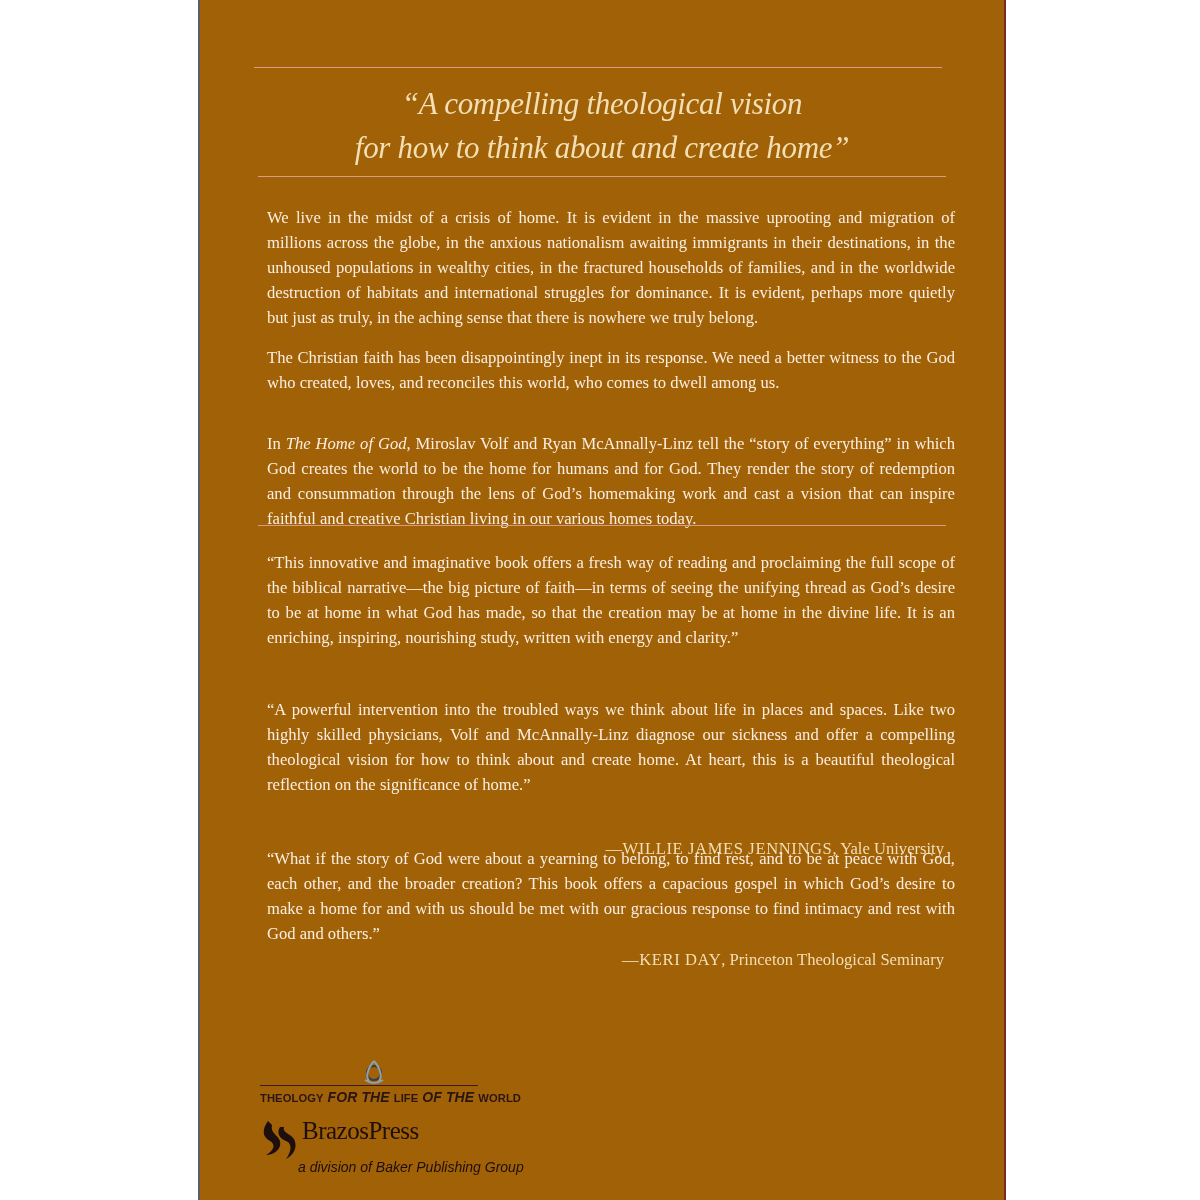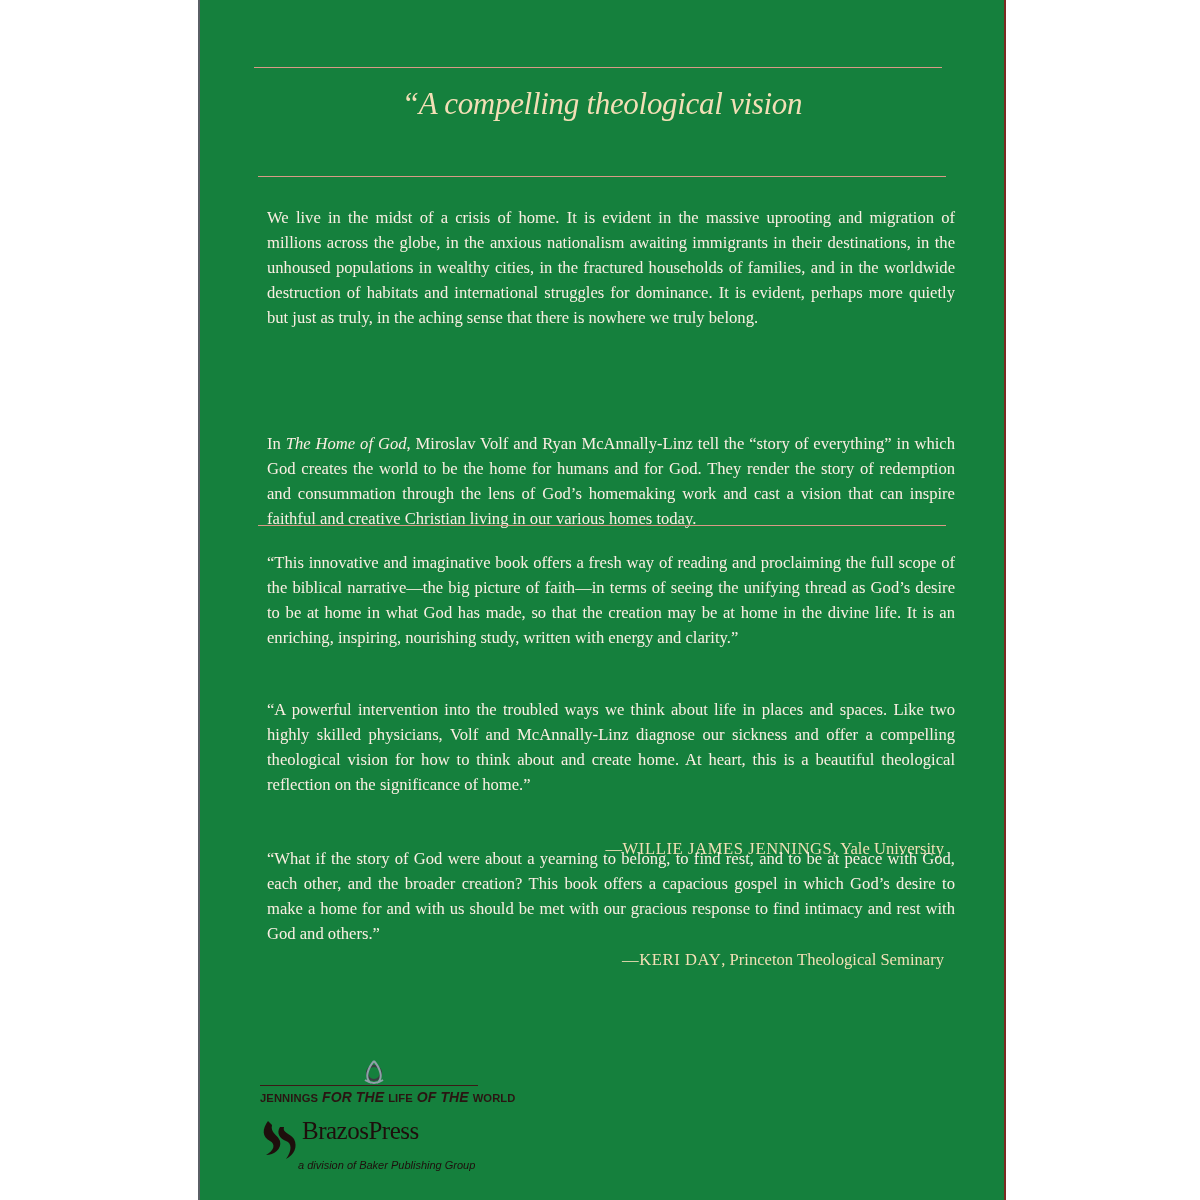--- a/index.html
+++ b/index.html
@@ -1,66 +1,68 @@
 <!DOCTYPE html>
 <html><head>
 <meta charset="utf-8">
 <style>
   html, body { margin:0; padding:0; }
   body { width:1200px; height:1200px; background:#ffffff; position:relative; overflow:hidden; font-family:"Liberation Serif","DejaVu Serif",serif; }
-  .cover { position:absolute; left:198px; top:0; width:808px; height:1200px; background:#15803d; border-left:2px solid #5a5f66; border-right:2px solid #7a2a22; box-sizing:border-box; }
+  .cover { position:absolute; left:198px; top:0; width:808px; height:1200px; background:#a16207; border-left:2px solid #5a5f66; border-right:2px solid #7a2a22; box-sizing:border-box; }
   .rule { position:absolute; height:1px; background:#d99a86; }
   .headline { position:absolute; left:0; width:100%; text-align:center; color:#f3dfb6; font-style:italic; font-size:31px; line-height:44px; top:82px; letter-spacing:-0.3px; }
   .para { position:absolute; left:60px; width:688px; color:#fbeee2; font-size:16.6px; line-height:25px; text-align:justify; margin:7px; }
   .para i { }
   .attr { position:absolute; right:60px; color:#f3dfb6; font-size:16.6px; text-align:right; }
   .attr .name { letter-spacing:0.6px; }
   .series { position:absolute; left:60px; top:1058px; width:218px; }
   .series .logo { position:absolute; left:100px; top:0; width:28px; height:28px; }
   .series .line { position:absolute; left:0; top:27px; width:218px; height:1px; background:#3a1a16; }
   .series .txt { position:absolute; left:0; top:31px; width:218px; font-family:"Liberation Sans",sans-serif; font-weight:bold; color:#2a1512; font-size:11.2px; white-space:nowrap; letter-spacing:0.1px; }
   .series .txt small { font-size:14px;font-style:italic; }
   .pub { position:absolute; left:60px; top:1115px; }
   .pub .mark { position:absolute; left:0; top:4px; width:38px; height:46px; }
   .pub .brand { position:absolute; left:42px; top:2px; color:#1e0e0c; font-size:25px; white-space:nowrap; letter-spacing:-0.5px; }
-  .pub .sub { position:absolute; left:38px; top:44px; color:#1e0e0c; font-family:"Liberation Sans",sans-serif; font-style:italic; font-size:11px; white-space:nowrap; }
+  .pub .sub { position:absolute; left:38px; top:44px; color:#1e0e0c; font-family:"Liberation Sans",sans-serif; font-style:italic; font-size:14px; white-space:nowrap; }
 </style>
 </head>
 <body>
 
 <div class="cover">
 
   <div class="rule" style="left:54px; width:688px; top:67px;"></div>
 
   <div class="headline">
     <div>“A compelling theological vision</div>
+    <div>for how to think about and create home”</div>
   </div>
 
   <div class="rule" style="left:58px; width:688px; top:176px;"></div>
 
   <p class="para" style="top:198px;">We live in the midst of a crisis of home. It is evident in the massive uprooting and migration of millions across the globe, in the anxious nationalism awaiting immigrants in their destinations, in the unhoused populations in wealthy cities, in the fractured households of families, and in the worldwide destruction of habitats and international struggles for dominance. It is evident, perhaps more quietly but just as truly, in the aching sense that there is nowhere we truly belong.</p>
+  <p class="para" style="top:338px;">The Christian faith has been disappointingly inept in its response. We need a better witness to the God who created, loves, and reconciles this world, who comes to dwell among us.</p>
   <p class="para" style="top:424px;"><span>In </span><i>The Home of God</i><span>, Miroslav Volf and Ryan McAnnally-Linz tell the “story of everything” in which God creates the world to be the home for humans and for God. They render the story of redemption and consummation through the lens of God’s homemaking work and cast a vision that can inspire faithful and creative Christian living in our various homes today.</span></p>
 
   <div class="rule" style="left:58px; width:688px; top:525px;"></div>
 
   <p class="para" style="top:543px;">“This innovative and imaginative book offers a fresh way of reading and proclaiming the full scope of the biblical narrative—the big picture of faith—in terms of seeing the unifying thread as God’s desire to be at home in what God has made, so that the creation may be at home in the divine life. It is an enriching, inspiring, nourishing study, written with energy and clarity.”</p>
 
   <p class="para" style="top:690px;">“A powerful intervention into the troubled ways we think about life in places and spaces. Like two highly skilled physicians, Volf and McAnnally-Linz diagnose our sickness and offer a compelling theological vision for how to think about and create home. At heart, this is a beautiful theological reflection on the significance of home.”</p>
   <div class="attr" style="top:839px;margin-left:43px;"><span class="name">—WILLIE JAMES JENNINGS</span><span>, Yale University</span></div>
 
   <p class="para" style="top:839px;">“What if the story of God were about a yearning to belong, to find rest, and to be at peace with God, each other, and the broader creation? This book offers a capacious gospel in which God’s desire to make a home for and with us should be met with our gracious response to find intimacy and rest with God and others.”</p>
   <div class="attr" style="top:950px;"><span class="name">—KERI DAY</span><span>, Princeton Theological Seminary</span></div>
 
   <div class="series">
     <svg class="logo" viewBox="0 0 28 28">
       <circle cx="14" cy="15" r="7" fill="none" stroke="#3a3d42" stroke-width="2.2"></circle>
       <path d="M14 3 C20 10 24 20 17 25 M14 3 C8 10 4 20 11 25 M5 22 C11 26 17 26 23 22" fill="none" stroke="#8fa0a8" stroke-width="2"></path>
     </svg>
     <div class="line"></div>
-    <div class="txt"><span>JENNINGS</span><small> FOR THE </small><span>LIFE</span><small> OF THE </small><span>WORLD</span></div>
+    <div class="txt"><span>THEOLOGY</span><small> FOR THE </small><span>LIFE</span><small> OF THE </small><span>WORLD</span></div>
   </div>
 
   <div class="pub">
     <svg class="mark" viewBox="0 0 38 46">
       <path d="M8 2 C2 10 2 18 10 22 C16 25 14 32 6 36 C14 36 22 30 20 22 C18 16 10 14 12 6 Z" fill="#1e0e0c"></path>
       <path d="M20 8 C16 14 20 20 26 22 C32 24 32 32 26 40 C34 36 38 28 34 20 C30 14 22 14 24 8 Z" fill="#1e0e0c"></path>
     </svg>
     <div class="brand">BrazosPress</div>
     <div class="sub">a division of Baker Publishing Group</div>
   </div>

